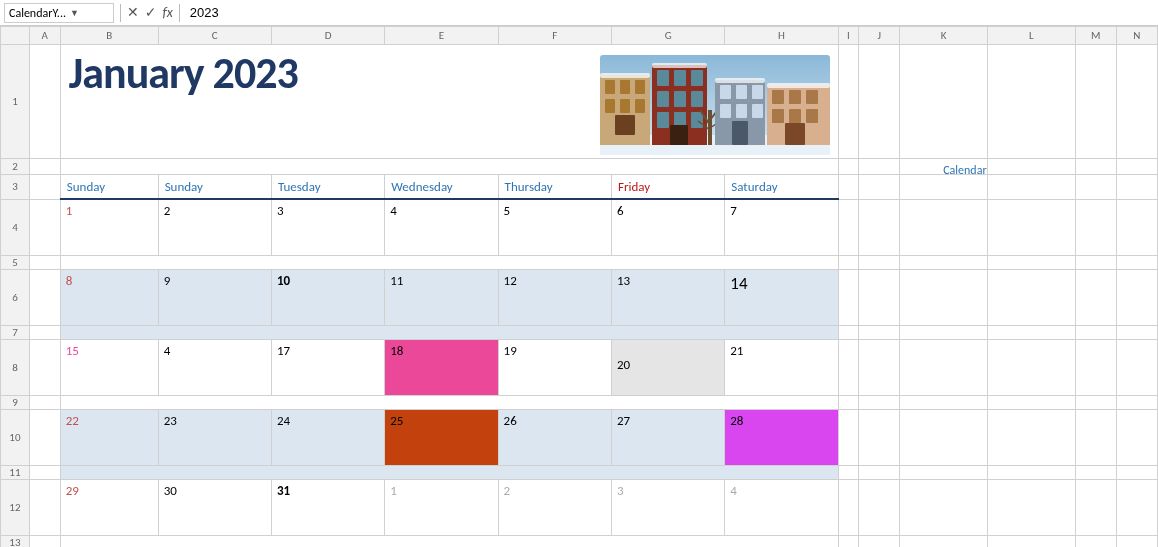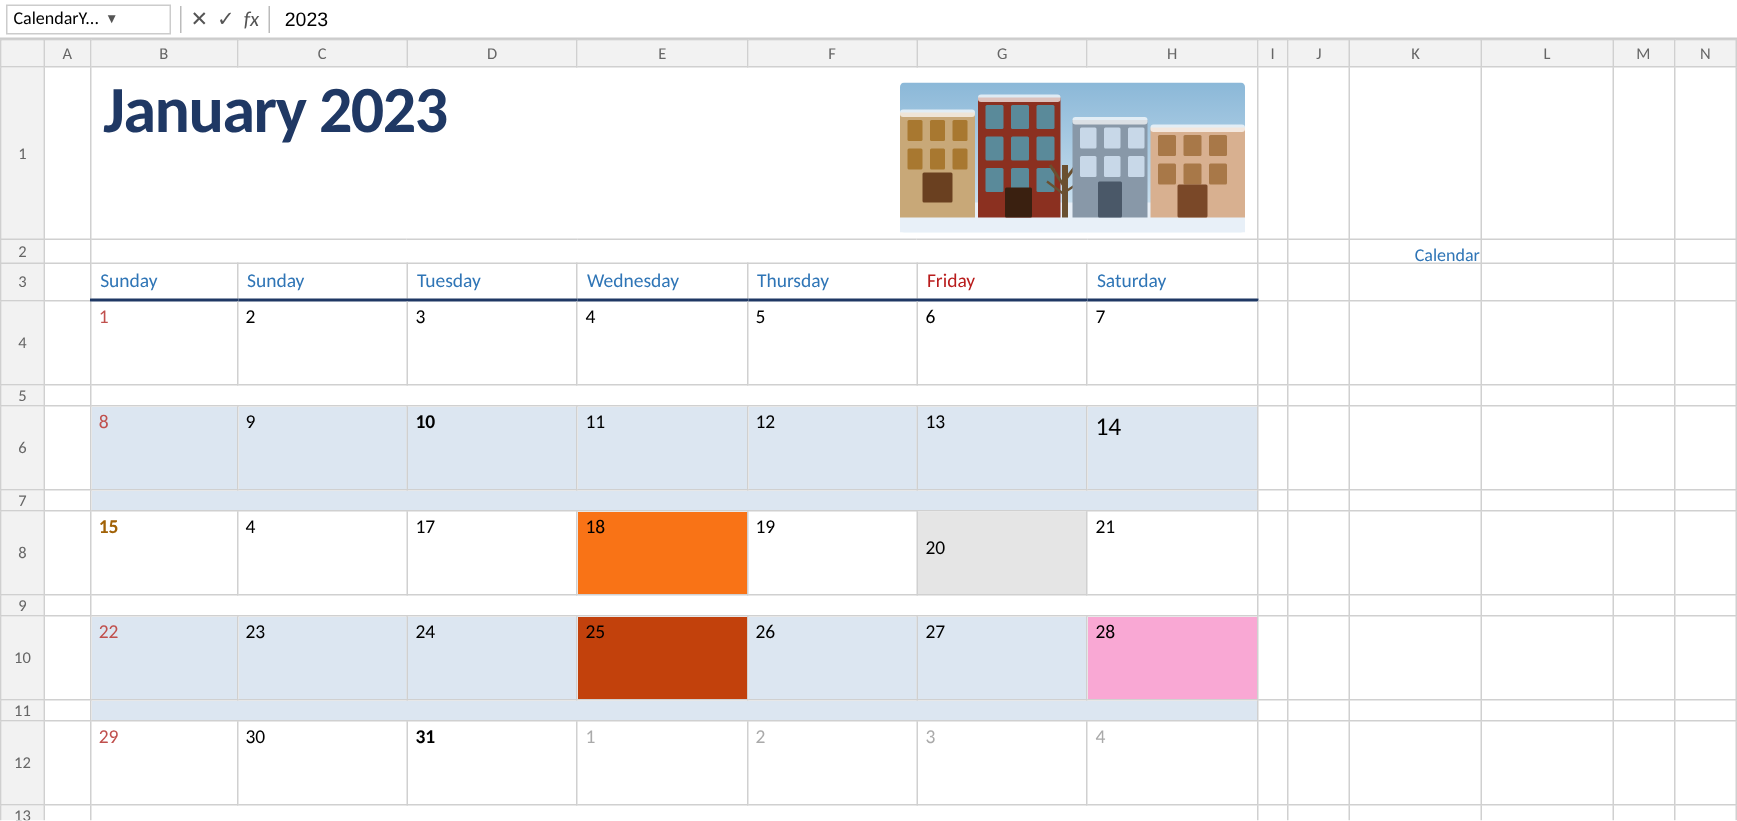--- a/index.html
+++ b/index.html
@@ -324,24 +324,24 @@
         <td></td>
         <td></td>
         <td></td>
         <td></td>
         <td></td>
       </tr>
 
       <tr style="height:56px;">
         <td class="row-num-cell">8</td>
         <td></td>
-        <td style="background:#fff;vertical-align:top;padding:3px 5px;"><span style="color:#a16207;font-size:13px;font-weight:bold;">15</span></td>
+        <td style="background:#fff;vertical-align:top;padding:3px 5px;"><span style="color:#ec4899;font-size:13px;">15</span></td>
         <td style="background:#fff;vertical-align:top;padding:3px 5px;"><span style="font-size:13px;">4</span></td>
         <td style="background:#fff;vertical-align:top;padding:3px 5px;"><span style="font-size:13px;">17</span></td>
-        <td style="background:#f97316;vertical-align:top;padding:3px 5px;"><span style="font-size:13px;">18</span></td>
+        <td style="background:#ec4899;vertical-align:top;padding:3px 5px;"><span style="font-size:13px;">18</span></td>
         <td style="background:#fff;vertical-align:top;padding:3px 5px;"><span style="font-size:13px;">19</span></td>
         <td style="background:#e5e5e5;vertical-align:top;padding:17px 5px;"><span style="font-size:13px;">20</span></td>
         <td style="background:#fff;vertical-align:top;padding:3px 5px;"><span style="font-size:13px;">21</span></td>
         <td></td>
         <td></td>
         <td></td>
         <td></td>
         <td></td>
         <td></td>
       </tr>
@@ -360,21 +360,21 @@
 
       <tr style="height:56px;">
         <td class="row-num-cell">10</td>
         <td></td>
         <td style="background:#dce6f1;vertical-align:top;padding:3px 5px;"><span style="color:#c0504d;font-size:13px;">22</span></td>
         <td style="background:#dce6f1;vertical-align:top;padding:3px 5px;"><span style="font-size:13px;">23</span></td>
         <td style="background:#dce6f1;vertical-align:top;padding:3px 5px;"><span style="font-size:13px;">24</span></td>
         <td style="background:#c2410c;vertical-align:top;padding:3px 5px;"><span style="font-size:13px;">25</span></td>
         <td style="background:#dce6f1;vertical-align:top;padding:3px 5px;"><span style="font-size:13px;">26</span></td>
         <td style="background:#dce6f1;vertical-align:top;padding:3px 5px;"><span style="font-size:13px;">27</span></td>
-        <td style="background:#f9a8d4;vertical-align:top;padding:3px 5px;"><span style="font-size:13px;">28</span></td>
+        <td style="background:#d946ef;vertical-align:top;padding:3px 5px;"><span style="font-size:13px;">28</span></td>
         <td></td>
         <td></td>
         <td></td>
         <td></td>
         <td></td>
         <td></td>
       </tr>
 
       <tr style="height:14px;">
         <td class="row-num-cell">11</td>

